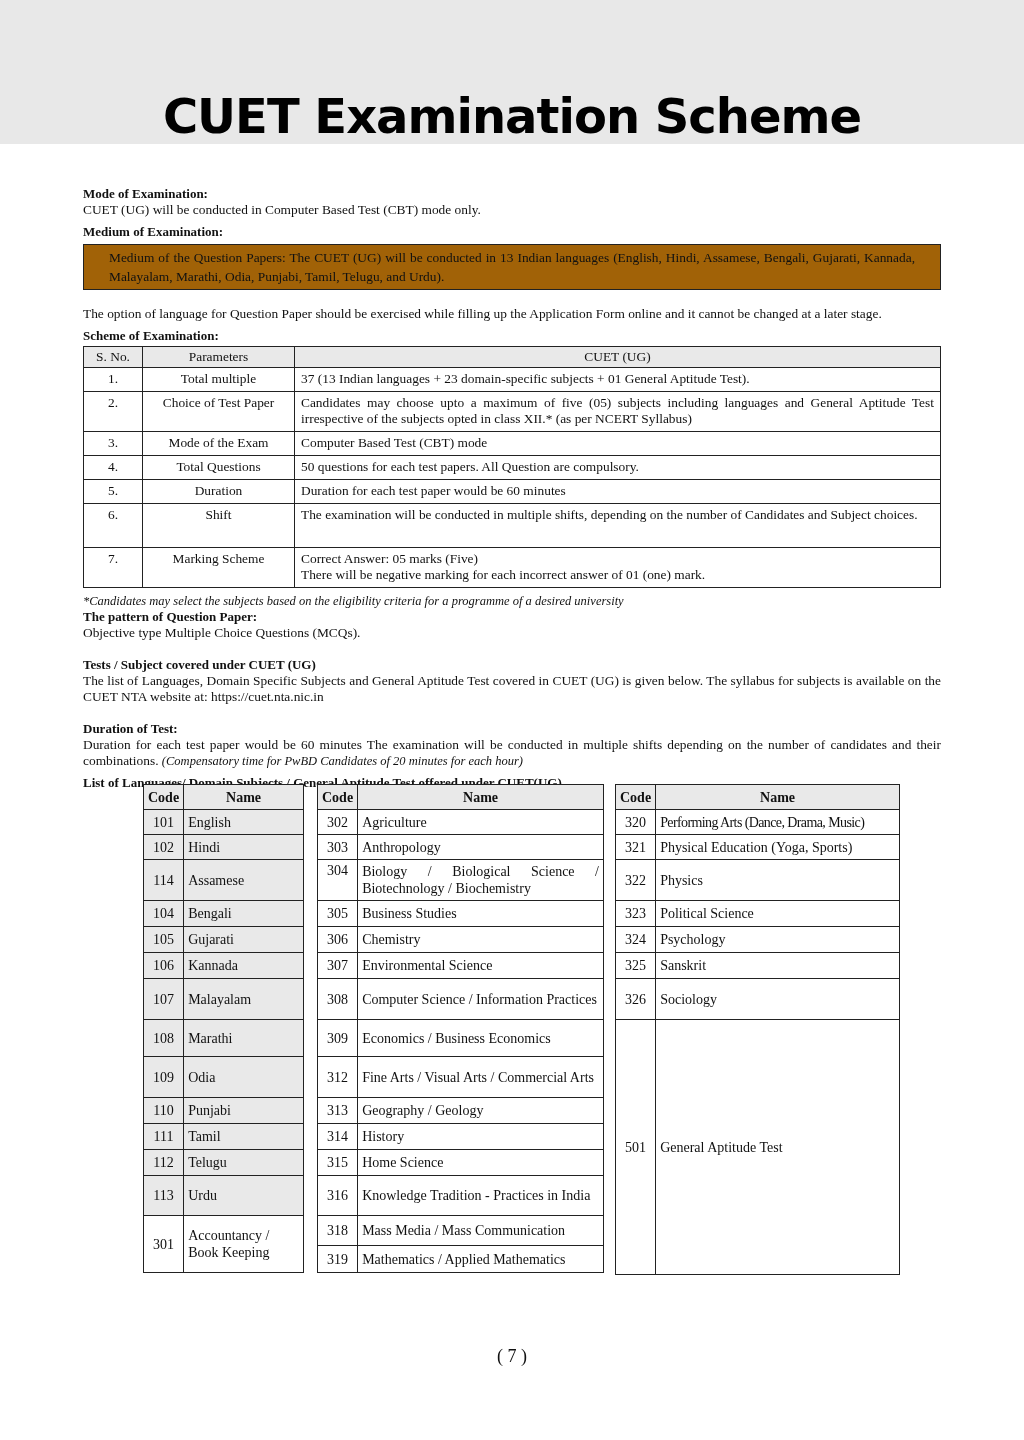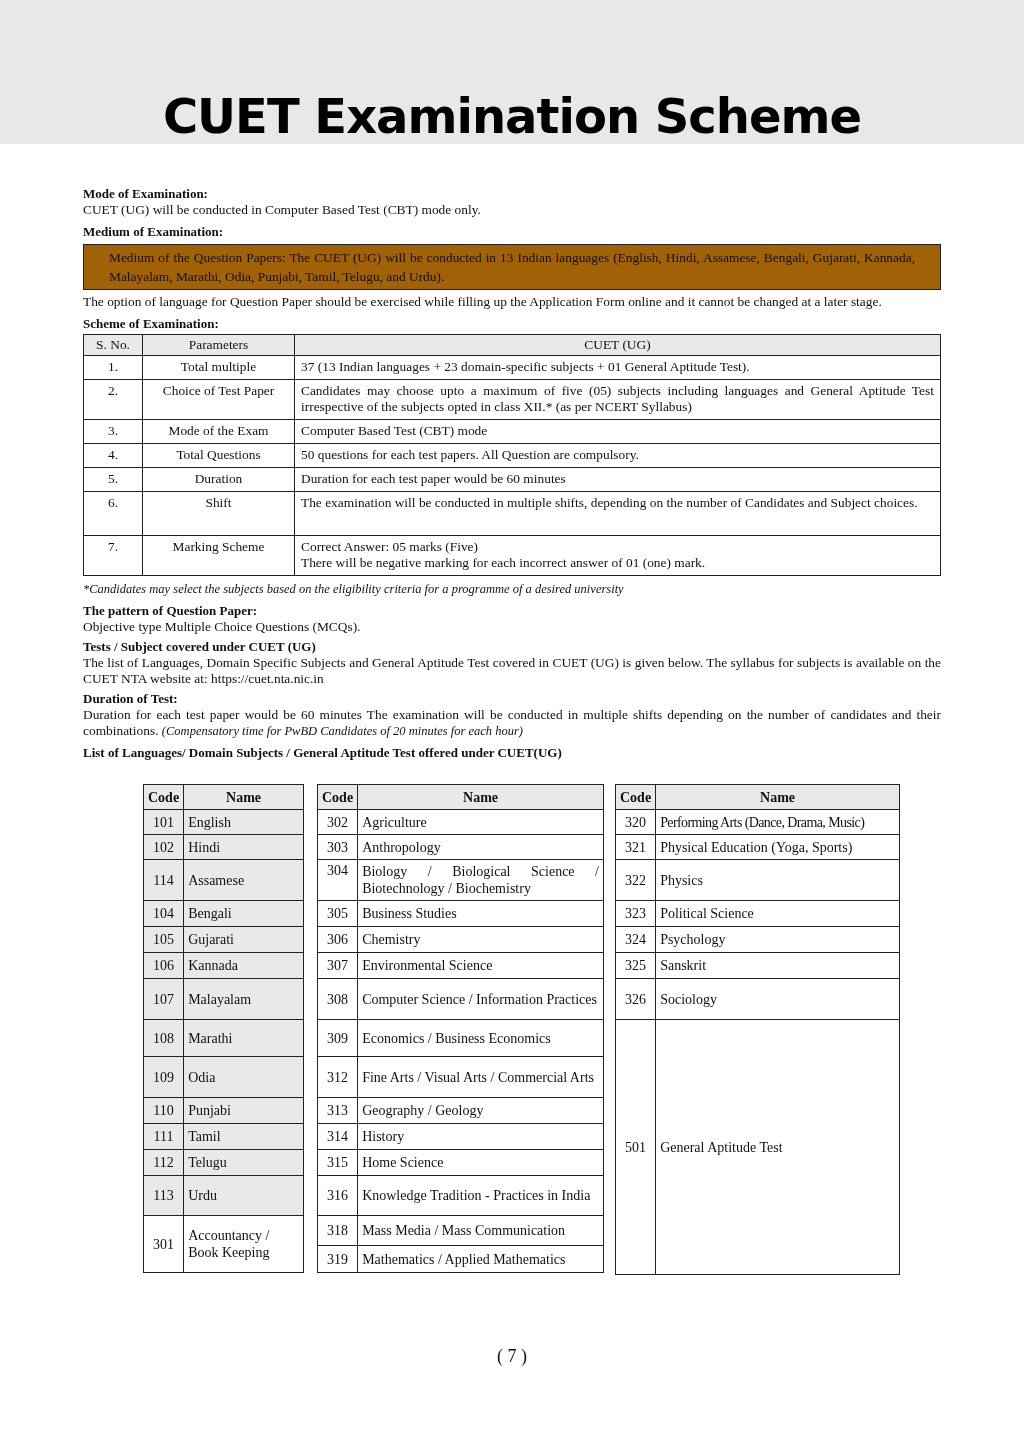--- a/index.html
+++ b/index.html
@@ -8,22 +8,22 @@
 
   .header-band { position: absolute; left: 0; top: 0; width: 1024px; height: 144px; background: #e8e8e8; }
   .page-title { position: absolute; left: 0; top: 88px; width: 1024px; text-align: center;
     font-family: "DejaVu Sans", "Liberation Sans", sans-serif; font-weight: bold; font-size: 48px;
     letter-spacing: -1px; color: #000; }
 
   .content { position: absolute; left: 83px; top: 186px; width: 858px; font-size: 13.4px; line-height: 16px; }
   .h { font-weight: bold; font-size: 13px; }
   .p { text-align: justify; }
   .mt2 { margin-top: 6px; }
-  .mt4 { margin-top: 4px; }
-  .mt6 { margin-top: 6px; }
+  .mt4 { margin-top: 16px; }
+  .mt6 { }
 
   .shaded-box { border: 1.5px solid #222; background: #a16207; padding: 3px 25px; margin-top: 4px; line-height: 19px; }
 
   table { border-collapse: collapse; }
   .scheme { width: 858px; margin-top: 2px; }
   .scheme th, .scheme td { border: 1.5px solid #222; font-size: 13.4px; line-height: 16px; vertical-align: top; padding: 3px 6px 4px; }
   .scheme th { background: #e9e9e9; font-weight: normal; text-align: center; padding: 2px 8px; }
   .scheme td.sno { text-align: center; width: 59px; }
   .scheme td.param { text-align: center; width: 152px; }
 

